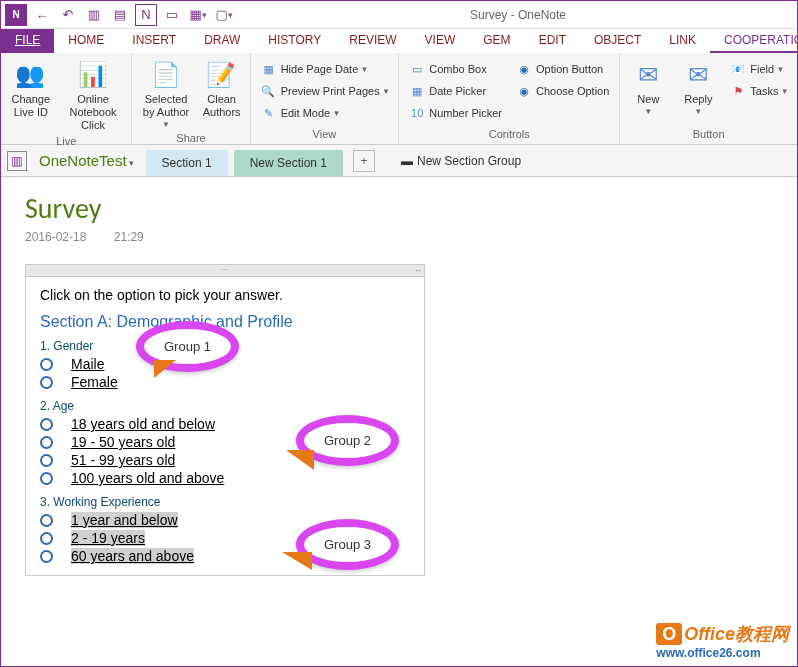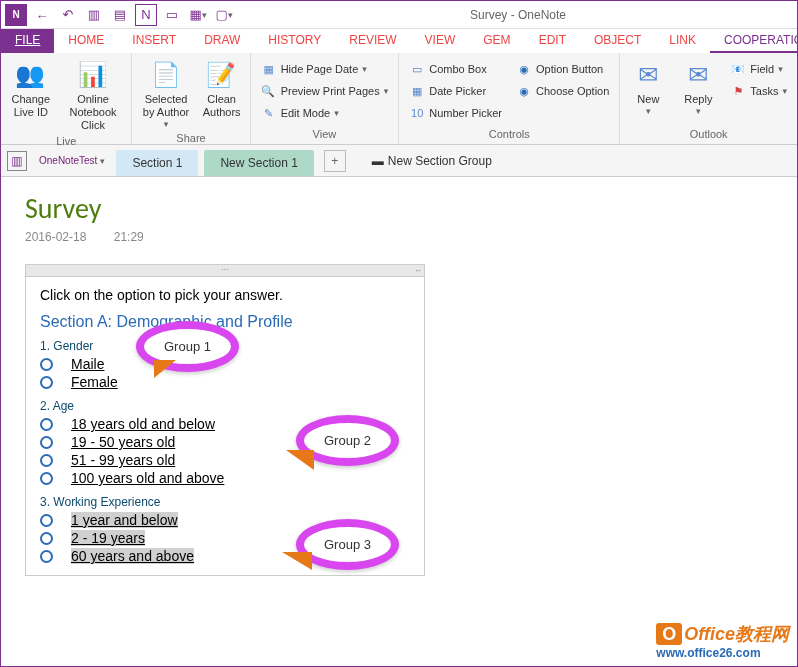--- a/index.html
+++ b/index.html
@@ -3,35 +3,35 @@
 <meta charset="utf-8">
 <style>
 * { box-sizing: border-box; margin: 0; padding: 0; }
 body { font-family: "Segoe UI", Arial, sans-serif; font-size: 12px; background: #fff; width: 798px; height: 667px; overflow: hidden; position: relative; border: 1px solid #7b2f8e; }
 .titlebar { height: 28px; background: #fff; display: flex; align-items: center; border-bottom: 1px solid #ddd; }
 .qat { display: flex; align-items: center; gap: 4px; padding: 0 4px; }
 .qat-btn { width: 22px; height: 22px; display: flex; align-items: center; justify-content: center; color: #7b2f8e; font-size: 13px; }
 .qat-btn.app { background: #7b2f8e; color: #fff; font-weight: bold; font-size: 10px; }
 .title-text { flex: 1; text-align: center; color: #666; font-size: 12px; }
 .tabs { display: flex; height: 24px; background: #fff; }
-.tab { padding: 4px 14px; color: #ef4444; font-size: 12px; cursor: pointer; text-transform: uppercase; }
+.tab { padding: 4px 14px; color: #7f1d1d; font-size: 12px; cursor: pointer; text-transform: uppercase; }
 .tab.file { background: #7b2f8e; color: #fff; text-decoration: underline; }
 .tab.active { color: #7b2f8e; border-bottom: 2px solid #7b2f8e; }
 .ribbon { display: flex; background: #f5f5f5; border-bottom: 1px solid #ccc; height: 92px; }
 .group { border-right: 1px solid #ddd; padding: 2px 6px; display: flex; flex-direction: column; }
 .group-content { flex: 1; display: flex; align-items: flex-start; gap: 6px; }
 .group-label { text-align: center; color: #666; font-size: 11px; padding: 2px 0; }
 .big-btn { display: flex; flex-direction: column; align-items: center; justify-content: flex-start; padding: 4px 4px 0; min-width: 44px; text-align: center; font-size: 11px; color: #333; line-height: 1.2; }
 .big-btn .ico { width: 32px; height: 32px; display: flex; align-items: center; justify-content: center; font-size: 24px; color: #5b8bd0; margin-bottom: 2px; }
 .med-btn { display: flex; align-items: center; gap: 4px; font-size: 11px; color: #333; padding: 2px 4px; white-space: nowrap; }
 .med-btn .ico { width: 16px; height: 16px; display: inline-flex; align-items: center; justify-content: center; color: #5b8bd0; }
 .col { display: flex; flex-direction: column; gap: 2px; padding-top: 4px; }
 .navbar { display: flex; align-items: center; height: 32px; background: #f5f5f5; border-bottom: 1px solid #ccc; padding: 0 6px; gap: 6px; }
 .nb-icon { width: 20px; height: 20px; border: 1px solid #888; display: inline-flex; align-items: center; justify-content: center; color: #7b2f8e; }
-.nb-name { font-size: 10px; color: #701a75; padding: 0 6px; text-align: center; }
+.nb-name { font-size: 15px; color: #4d7c0f; padding: 0 6px; text-align: center; }
 .sectab { padding: 6px 16px; font-size: 12px; border-radius: 2px 2px 0 0; position: relative; top: 2px; }
 .sectab.sel { background: #aed9c8; color: #333; }
 .sectab.other { background: #d2e8f5; color: #333; }
 .addtab { width: 22px; height: 22px; border: 1px solid #bbb; display: flex; align-items: center; justify-content: center; color: #666; margin-left: 4px; }
 .secgroup { display: flex; align-items: center; gap: 4px; margin-left: 20px; color: #333; }
 .page { padding: 14px 24px; background: #fff; }
 .page-title { font-family: Calibri, sans-serif; font-size: 28px; color: #4d7c0f; }
 .page-meta { color: #888; font-size: 12px; margin-top: 4px; }
 .page-meta span { margin-right: 24px; }
 .content-box { margin-top: 20px; width: 400px; border: 1px solid #ccc; background: #fff; position: relative; }
@@ -178,21 +178,21 @@
         <div class="med-btn drop">
             <span class="ico">📧</span>
             <span>Field</span>
           </div>
         <div class="med-btn drop">
             <span class="ico" style="color:#c44">⚑</span>
             <span>Tasks</span>
           </div>
       </div>
     </div>
-    <div class="group-label">Outlook</div>
+    <div class="group-label">Button</div>
   </div>
 </div>
 
 <div class="navbar">
   <span class="nb-icon">▥</span>
   <span class="nb-name drop">OneNoteTest</span>
   <div class="sectab other">Section 1</div>
   <div class="sectab sel">New Section 1</div>
   <div class="addtab">+</div>
   <div class="secgroup">

